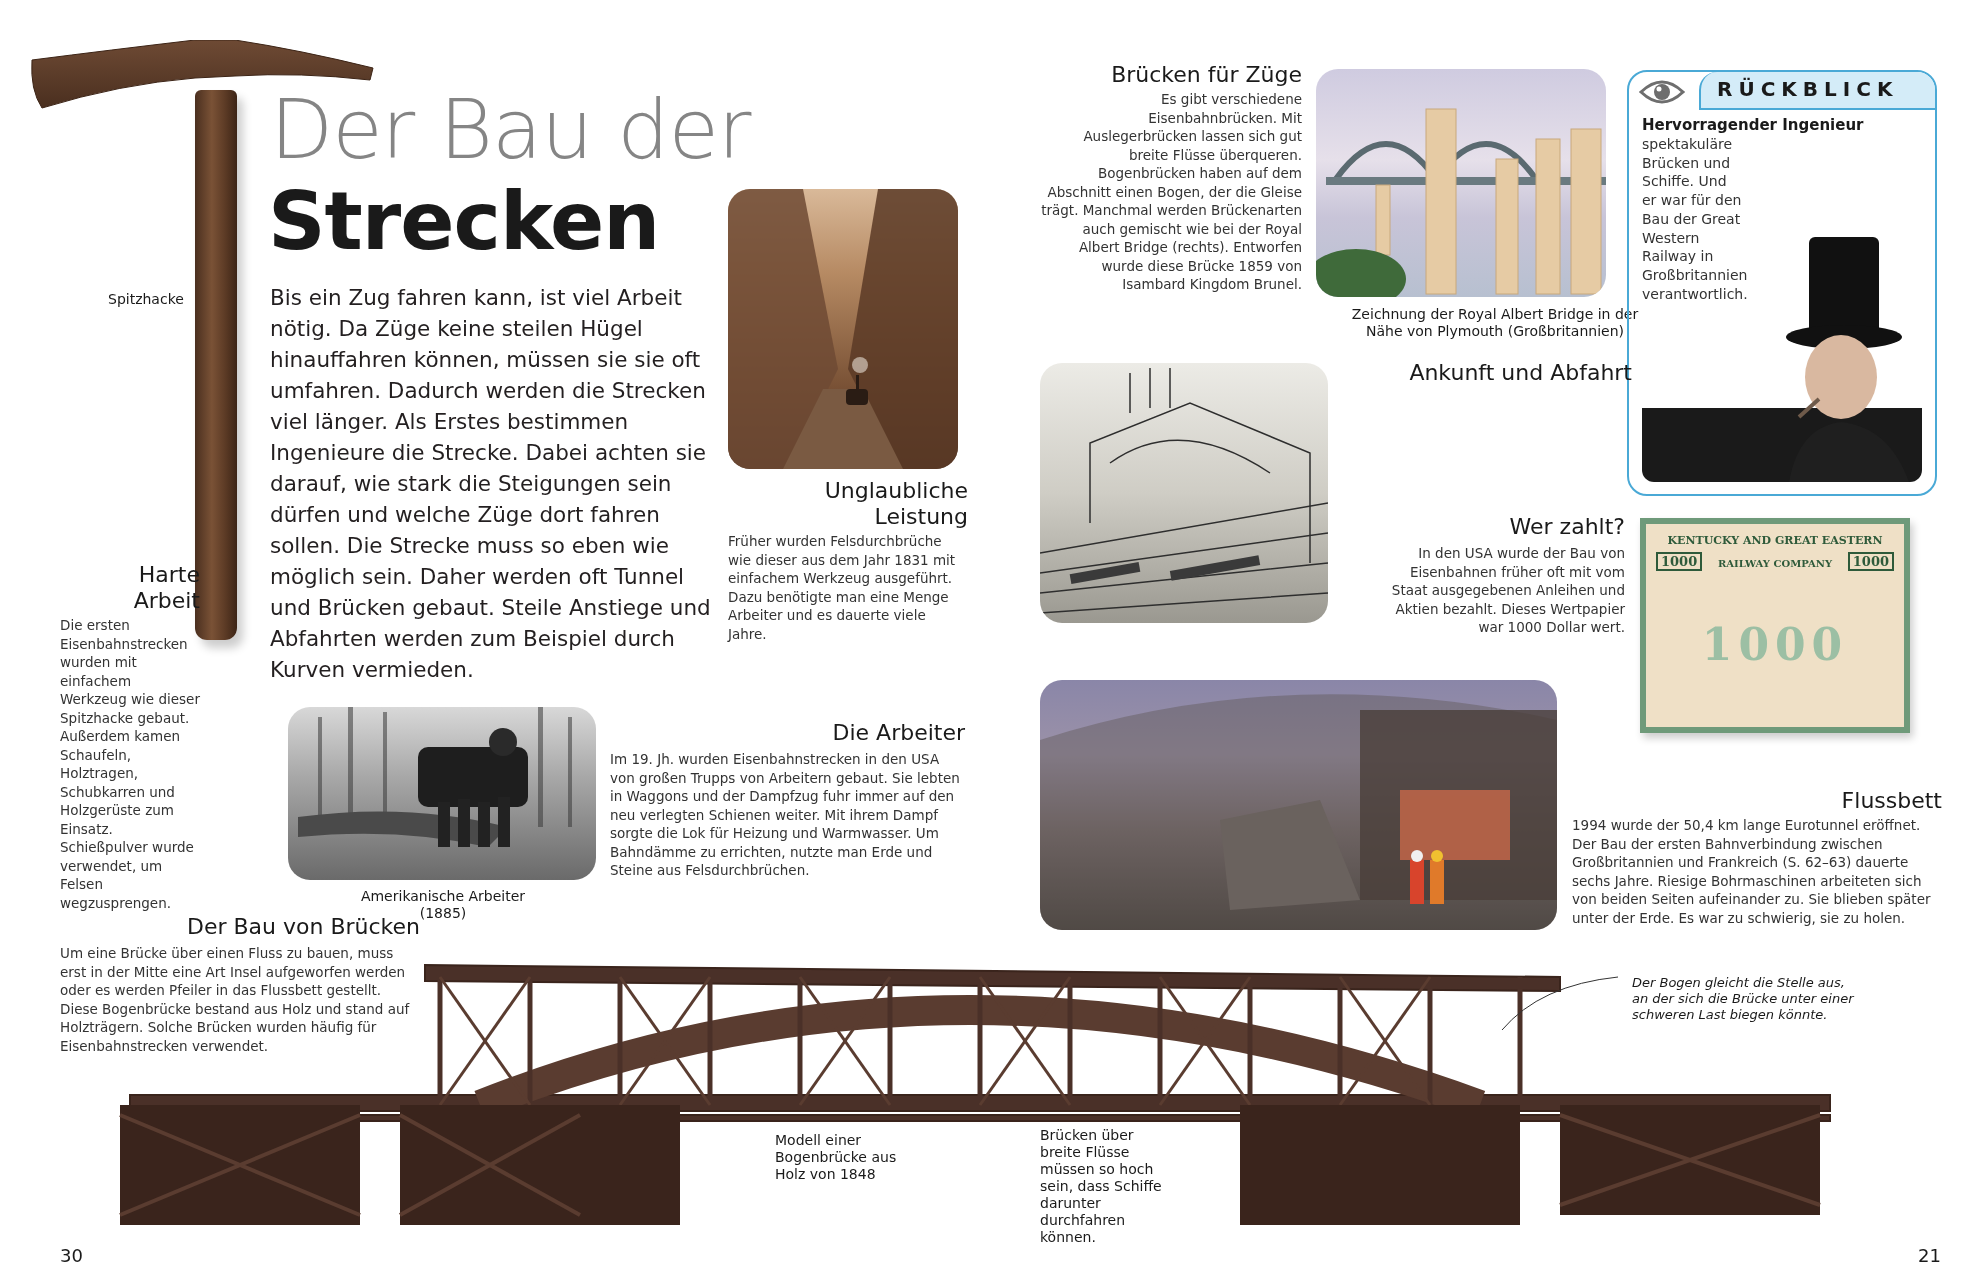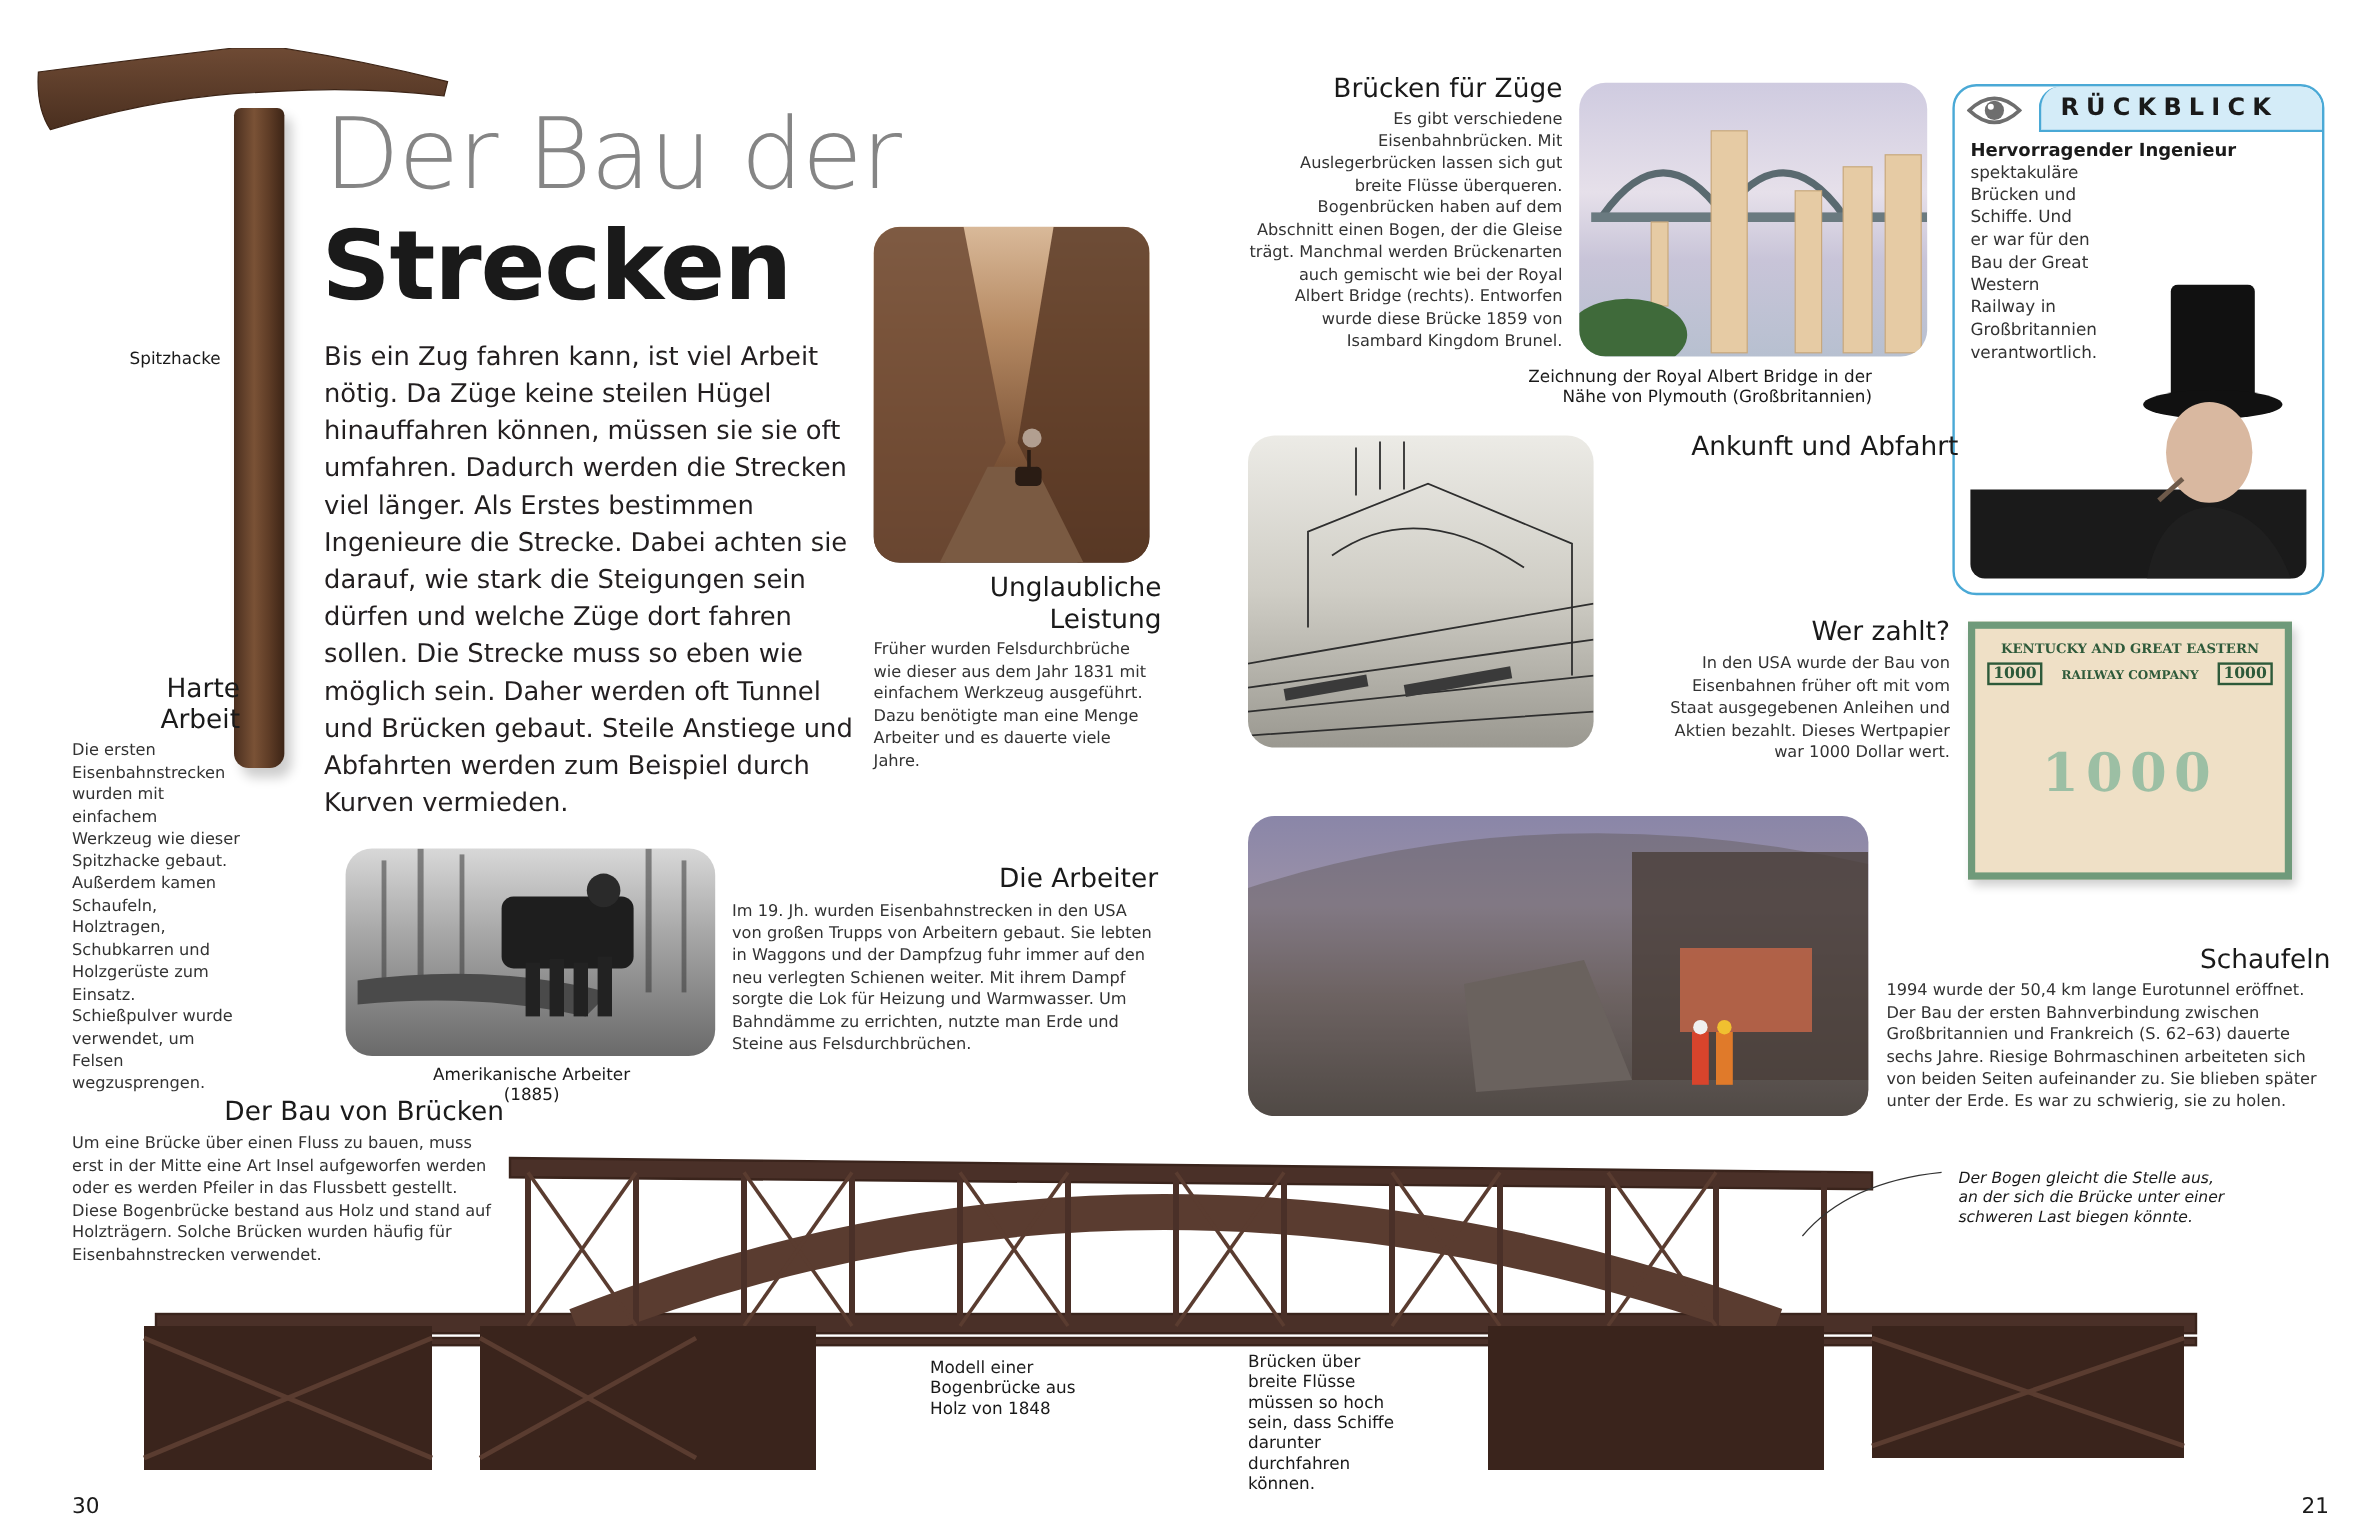--- a/index.html
+++ b/index.html
@@ -194,21 +194,21 @@
     <g fill="#e6cba4" stroke="#c8a87c">
       <rect x="110" y="40" width="30" height="185"></rect>
         <rect x="180" y="90" width="22" height="135"></rect>
         <rect x="220" y="70" width="24" height="155"></rect>
         <rect x="255" y="60" width="30" height="165"></rect>
       <rect x="60" y="116" width="14" height="70"></rect>
     </g>
     <ellipse cx="40" cy="210" rx="50" ry="30" fill="#3f6a3a"></ellipse>
   </svg>
 </div>
-<div class="abs caption center" style="left:1250px;top:306px;width:310px;text-align:right;">
+<div class="abs caption center" style="left:1340px;top:306px;width:310px;">
   <span>Zeichnung der Royal Albert Bridge in der</span><br>
   <span>Nähe von Plymouth (Großbritannien)</span>
 </div>
 
 <div class="abs rb-box">
   <svg class="rb-eye" viewBox="0 0 46 28">
     <path d="M2 14 Q23 -6 44 14 Q23 34 2 14 Z" fill="none" stroke="#6e6e6e" stroke-width="3"></path>
     <circle cx="23" cy="14" r="8" fill="#6e6e6e"></circle>
     <circle cx="20" cy="11" r="2.5" fill="#ffffff"></circle>
   </svg>
@@ -267,18 +267,18 @@
     <rect x="320" y="30" width="197" height="190" fill="#4a3e3a" opacity="0.8"></rect>
     <rect x="360" y="110" width="110" height="70" fill="#c86848" opacity="0.8"></rect>
     <polygon points="180,140 280,120 320,220 190,230" fill="#6a625e"></polygon>
     <rect x="370" y="180" width="14" height="44" fill="#d8442c"></rect>
     <rect x="390" y="180" width="14" height="44" fill="#e07a2a"></rect>
     <circle cx="377" cy="176" r="6" fill="#f0f0f0"></circle>
       <circle cx="397" cy="176" r="6" fill="#f0c030"></circle>
   </svg>
 </div>
 <div class="abs" style="left:1572px;top:788px;width:370px;">
-  <div class="head">Schaufeln</div>
+  <div class="head">Flussbett</div>
   <div class="body-xs" style="margin-top:2px;">1994 wurde der 50,4 km lange Eurotunnel eröffnet. Der Bau der ersten Bahnverbindung zwischen Großbritannien und Frankreich (S. 62–63) dauerte sechs Jahre. Riesige Bohrmaschinen arbeiteten sich von beiden Seiten aufeinander zu. Sie blieben später unter der Erde. Es war zu schwierig, sie zu holen.</div>
 </div>
 
 <div class="abs pagenum" style="left:60px;top:1245px;">30</div>
 <div class="abs pagenum" style="left:1918px;top:1245px;">21</div>
 
 </body></html>

